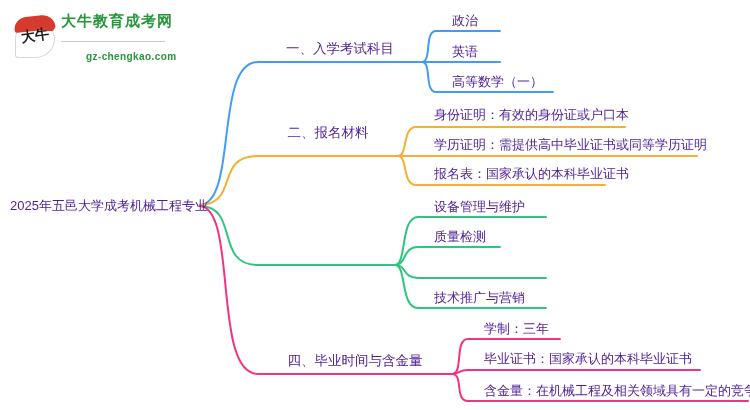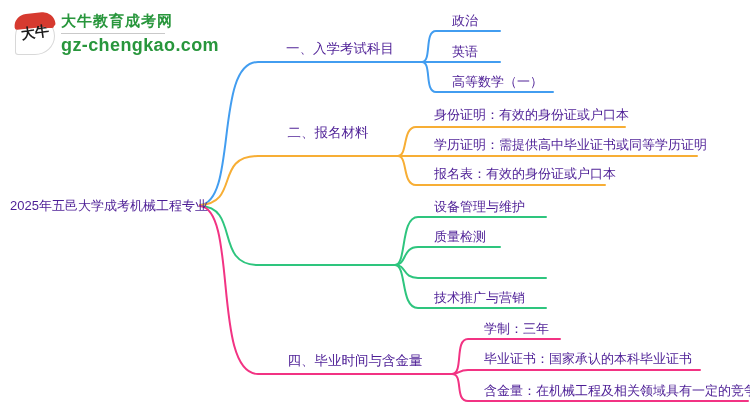--- a/index.html
+++ b/index.html
@@ -29,24 +29,24 @@
   }
   .logo-char{
     position:absolute;left:6px;top:12px;width:30px;color:#1c1c1c;
     font-size:14px;font-weight:bold;text-align:center;transform:rotate(-8deg);
     line-height:14px;
   }
   .logo-seal{
     position:absolute;right:2px;top:6px;width:9px;height:9px;background:#d63a2f;
     border-radius:2px;
   }
-  .logo-text{display:flex;flex-direction:column;}
+  .logo-text{display:flex;flex-direction:column;gap:8px;}
   .logo-name{color:#28963c;font-size:15px;font-weight:bold;letter-spacing:1px;}
   .logo-divider{height:1px;background:#c9c9c9;margin:2px 0 1px 0;width:104px;}
-  .logo-url{color:#28963c;font-size:18px;font-weight:bold;letter-spacing:0.4px;}
+  .logo-url{color:#28963c;font-size:10px;font-weight:bold;letter-spacing:0.4px;margin-left:25px;}
 </style>
 </head>
 <body>
 
 <div class="canvas">
 
   <svg class="edges" width="750" height="410" viewBox="0 0 750 410">
 
     <path d="M200,205 C238,202 214,62 258,62 L422,62" stroke="#429df0"></path>
     <path d="M422,62 C432,62 424,31 436,31 L500,31" stroke="#429df0"></path>
@@ -89,21 +89,21 @@
   <div class="node branch-label" style="left:258px;top:40px;width:164px">一、入学考试科目</div>
   <div class="node branch-label" style="left:258px;top:124px;width:140px">二、报名材料</div>
   <div class="node branch-label" style="left:258px;top:352px;width:194px">四、毕业时间与含金量</div>
 
   <div class="node leaf-label" style="left:452px;top:12px">政治</div>
   <div class="node leaf-label" style="left:452px;top:43px">英语</div>
   <div class="node leaf-label" style="left:434px;top:106px">身份证明：有效的身份证或户口本</div>
 
   <div class="node leaf-label" style="left:452px;top:73px">高等数学（一）</div>
   <div class="node leaf-label" style="left:434px;top:136px">学历证明：需提供高中毕业证书或同等学历证明</div>
-  <div class="node leaf-label" style="left:434px;top:165px">报名表：有效的身份证或户口本</div>
+  <div class="node leaf-label" style="left:434px;top:165px">报名表：国家承认的本科毕业证书</div>
 
   <div class="node leaf-label" style="left:434px;top:198px">设备管理与维护</div>
   <div class="node leaf-label" style="left:434px;top:228px">质量检测</div>
   <div class="node leaf-label" style="left:434px;top:289px">技术推广与营销</div>
 
   <div class="node leaf-label" style="left:484px;top:320px">学制：三年</div>
   <div class="node leaf-label" style="left:484px;top:350px">毕业证书：国家承认的本科毕业证书</div>
   <div class="node leaf-label" style="left:484px;top:382px">含金量：在机械工程及相关领域具有一定的竞争力</div>
 
 </div>

